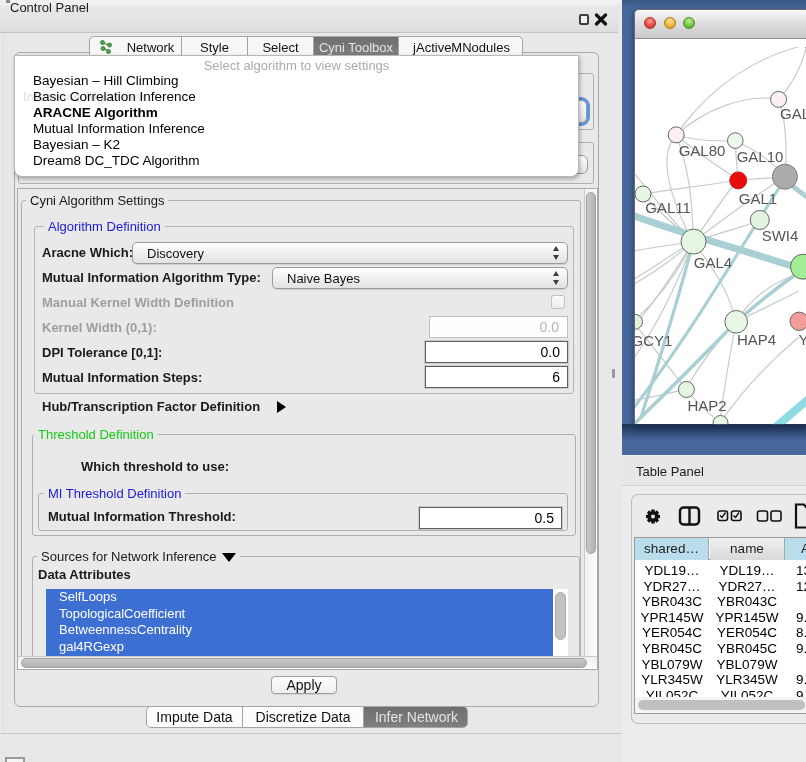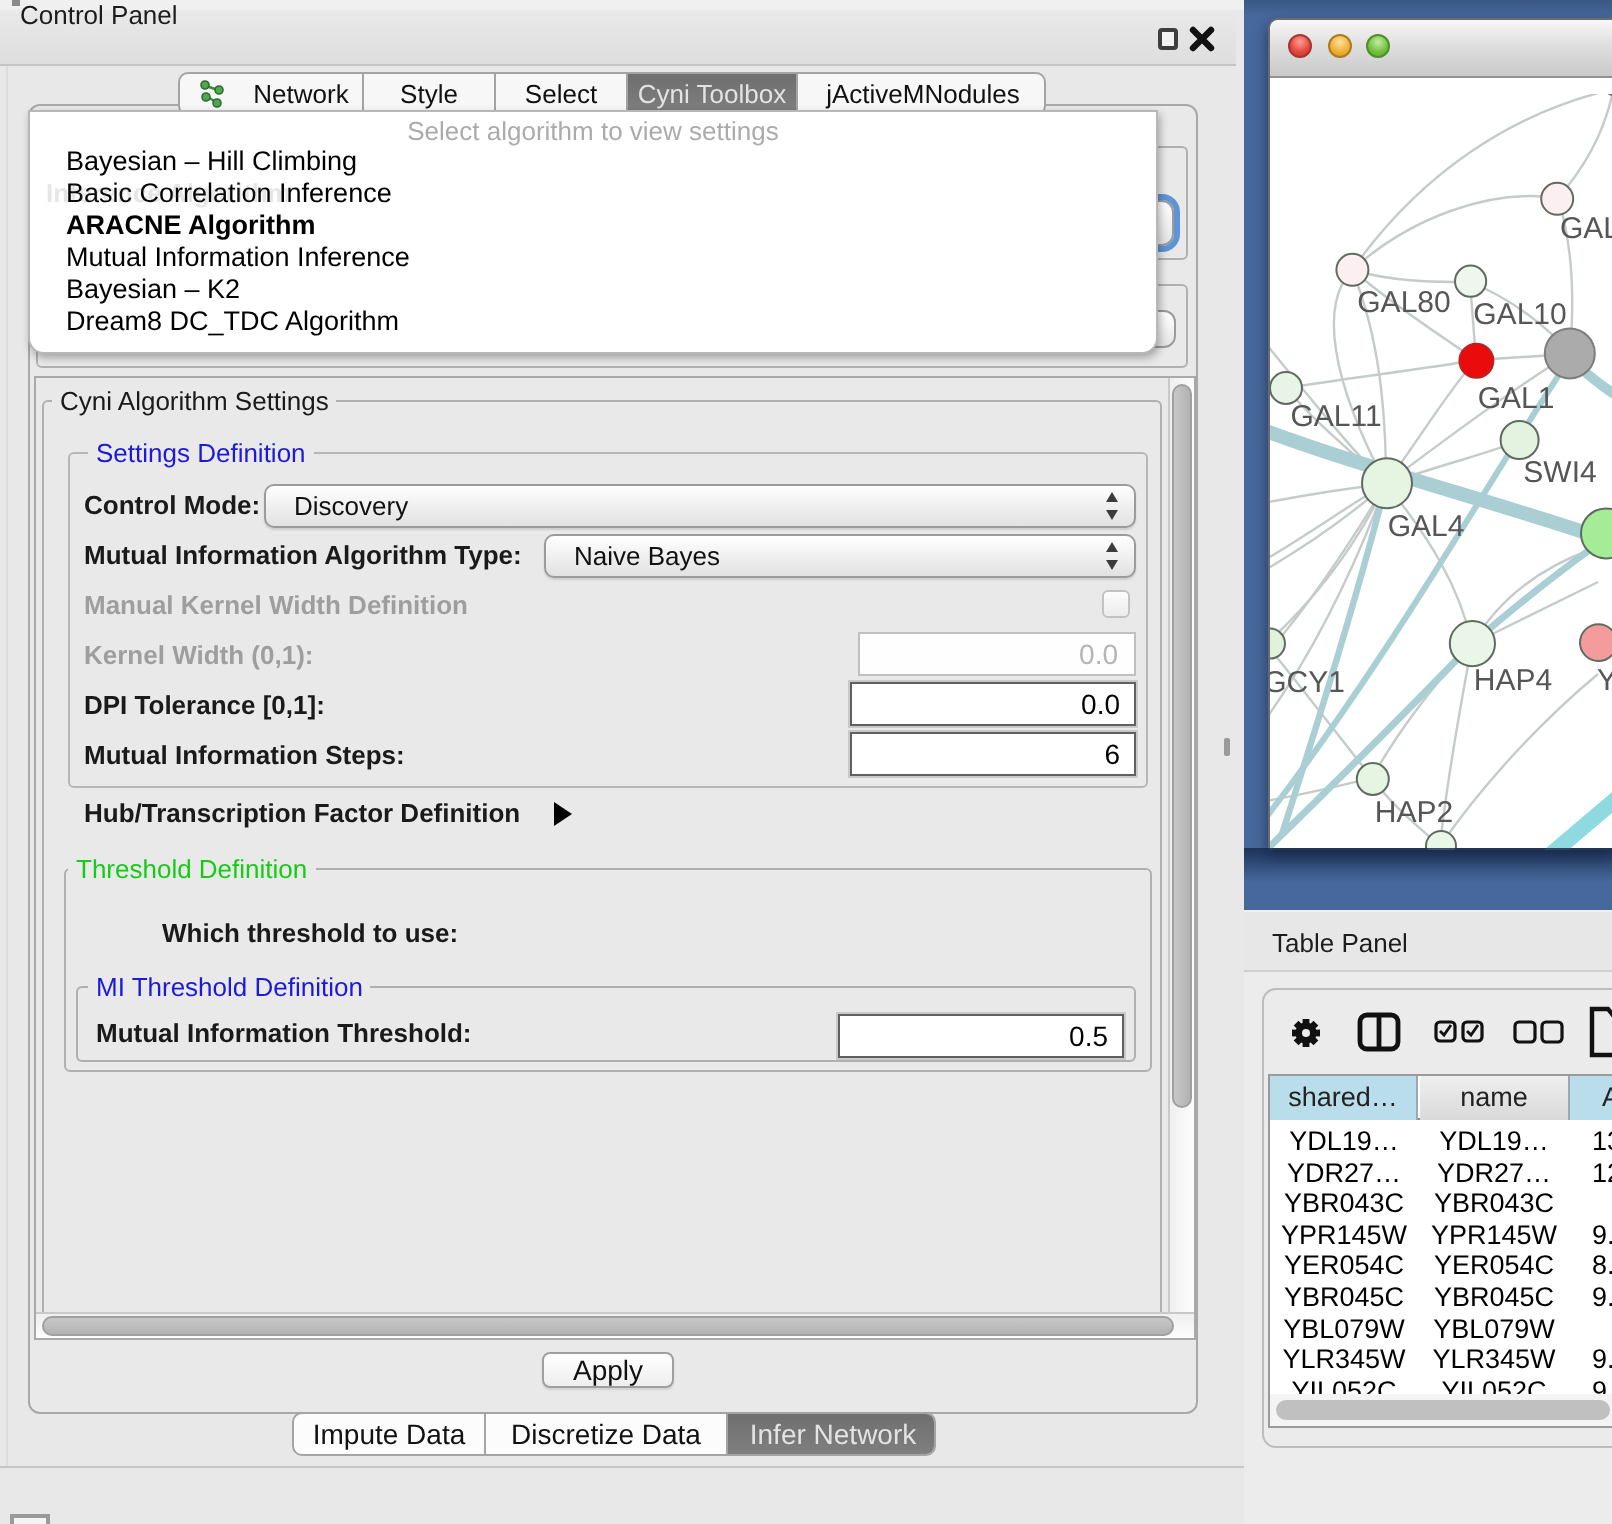--- a/index.html
+++ b/index.html
@@ -69,22 +69,22 @@
   <div class="abs" style="left:18px;top:142px;width:576px;height:42px;border:1px solid #b0b0b0;border-radius:3px;"></div>
   <div class="abs" style="left:26px;top:155px;width:562px;height:19px;border-radius:6px;background:linear-gradient(#fff,#e4e4e4);border:1px solid #9b9b9b;"></div>
 
   <div class="abs" style="left:17px;top:188px;width:581px;height:482px;border:1px solid #a9a9a9;background:#e9e9e9;overflow:hidden;">
    <div class="abs" style="left:0;top:0;width:581px;height:482px;">
 
     <div class="gbox" style="left:3px;top:11px;width:560px;height:478px;">
       <span class="gtitle" style="left:4px;color:#1a1a1a;">Cyni Algorithm Settings</span>
 
       <div class="gbox" style="left:12px;top:25px;width:540px;height:168px;border-color:#b6b6b6;">
-        <span class="gtitle" style="left:9px;color:#1c1ad6;">Settings Definition</span>
-        <div class="lbl" style="left:7px;top:18px;">Control Mode:</div>
+        <span class="gtitle" style="left:9px;color:#1c1ad6;">Algorithm Definition</span>
+        <div class="lbl" style="left:7px;top:18px;">Aracne Which:</div>
         <div class="combo" style="left:97px;top:15px;width:436px;height:22px;">
               <span class="ct">Discovery</span>
               <span class="updn"></span>
             </div>
         <div class="lbl" style="left:7px;top:43px;">Mutual Information Algorithm Type:</div>
         <div class="combo" style="left:237px;top:40px;width:296px;height:22px;">
               <span class="ct">Naive Bayes</span>
               <span class="updn"></span>
             </div>
         <div class="lbl" style="left:7px;top:68px;color:#9e9e9e;">Manual Kernel Width Definition</div>
@@ -103,20 +103,28 @@
       <div class="gbox" style="left:10px;top:233px;width:544px;height:102px;">
         <span class="gtitle" style="left:1px;color:#15cb15;">Threshold Definition</span>
         <div class="lbl" style="left:48px;top:24px;">Which threshold to use:</div>
         <div class="gbox" style="left:5px;top:58px;width:530px;height:38px;">
           <span class="gtitle" style="left:5px;color:#1c1ad6;">MI Threshold Definition</span>
           <div class="lbl" style="left:9px;top:15px;">Mutual Information Threshold:</div>
           <div class="field" style="left:380px;top:13px;width:143px;height:22px;">0.5</div>
         </div>
       </div>
 
+      <div class="gbox" style="left:10px;top:355px;width:548px;height:130px;">
+        <span class="gtitle" style="left:4px;color:#1a1a1a;">Sources for Network Inference <span style="display:inline-block;width:0;height:0;border-left:7px solid transparent;border-right:7px solid transparent;border-top:9px solid #000;vertical-align:middle;margin-left:2px;"></span></span>
+        <div class="lbl" style="left:5px;top:10px;">Data Attributes</div>
+        <div class="abs" style="left:13px;top:32px;width:522px;height:95px;background:#fff;">
+          <div class="abs" style="left:0;top:0;width:507px;height:92px;background:#3d6ed2;color:#fff;font-size:13px;line-height:16.7px;padding:0 0 0 13px;">SelfLoops<br>TopologicalCoefficient<br>BetweennessCentrality<br>gal4RGexp</div>
+          <div class="abs" style="left:509px;top:3px;width:11px;height:48px;background:#c2c2c2;border:1px solid #ababab;border-radius:6px;"></div>
+        </div>
+      </div>
     </div>
    </div>
 
    <div class="abs" style="right:0;top:0;width:13px;height:468px;background:linear-gradient(to right,#efefef,#fdfdfd);border-left:1px solid #c9c9c9;"></div>
    <div class="abs" style="right:1.5px;top:3px;width:10px;height:362px;background:linear-gradient(to right,#c8c8c8,#b2b2b2);border:1px solid #a0a0a0;border-radius:6px;"></div>
 
    <div class="abs" style="left:0;bottom:0;width:581px;height:13px;background:linear-gradient(#efefef,#fdfdfd);border-top:1px solid #c9c9c9;"></div>
    <div class="abs" style="left:3px;bottom:1.5px;width:566px;height:10px;background:linear-gradient(#c8c8c8,#b2b2b2);border:1px solid #a0a0a0;border-radius:6px;"></div>
   </div>
 

